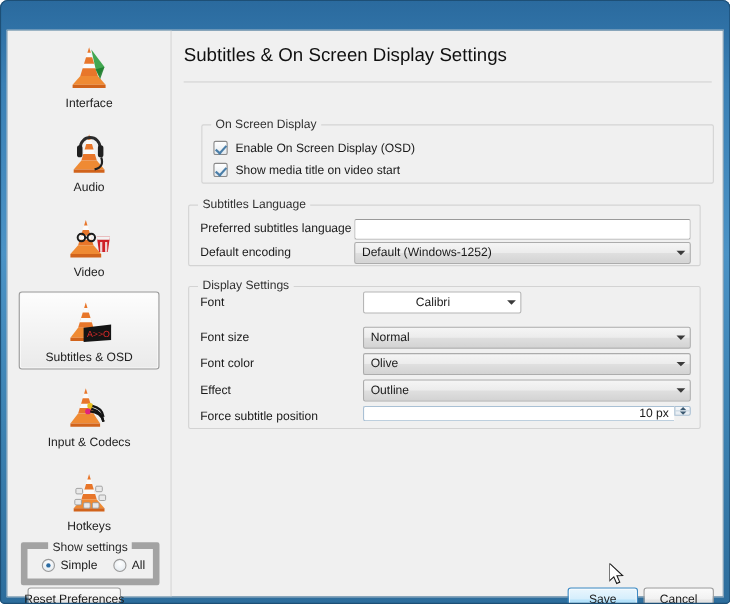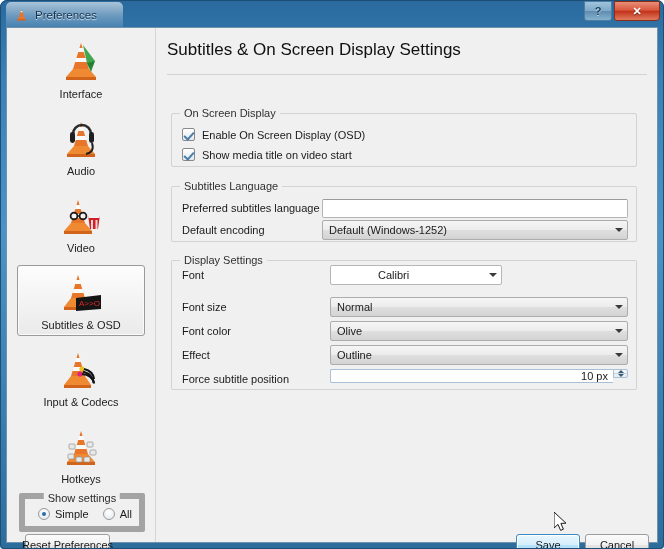--- a/index.html
+++ b/index.html
@@ -221,21 +221,21 @@
   .group-legend {
     position: absolute;
     top: -7px; left: 8px;
     background: #f0f0f0;
     padding: 0 4px;
     font-size: 11px;
     color: #303030;
     white-space: nowrap;
   }
 
-  #grp-osd   { left: 14px; top: 85px;  width: 466px; height: 54px; }
+  #grp-osd   { left: 26px; top: 85px;  width: 466px; height: 54px; }
   #grp-lang  { left: 14px; top: 158px; width: 466px; height: 56px; }
   #grp-disp  { left: 14px; top: 232px; width: 466px; height: 130px; }
 
   
   .check-row {
     position: absolute;
     display: flex;
     align-items: center;
     gap: 7px;
     left: 10px;
@@ -393,36 +393,20 @@
     left: 554px; top: 512px;
     width: 14px; height: 21px;
     pointer-events: none;
   }
 </style>
 </head>
 <body>
 
 <div id="window">
 
-  <div id="titlebar">
-    <div id="title-tab">
-      <svg id="title-icon" viewBox="0 0 16 16">
-        <polygon points="8,1.5 5.2,9 10.8,9" fill="#e8762a"></polygon>
-        <polygon points="7.3,3.3 8.7,3.3 9.1,4.6 6.9,4.6" fill="#f7f7f7"></polygon>
-        <polygon points="4.2,11.8 11.8,11.8 10.8,9 5.2,9" fill="#e8762a"></polygon>
-        <rect x="3.2" y="11.8" width="9.6" height="1.6" fill="#d8641c"></rect>
-      </svg>
-      <span id="title-text">Preferences</span>
-    </div>
-
-    <div class="caption-btns">
-      <div id="help-btn" class="cap-btn">?</div>
-      <div id="close-btn" class="cap-btn">✕</div>
-    </div>
-  </div>
 
   <div id="client">
 
     <div id="sidebar">
 
       <div id="nav-list">
 
         <div class="nav-item">
           <svg class="nav-icon" width="48" height="48" viewBox="0 0 48 48">
             <polygon points="24,4 16,30 32,30" fill="#e8762a"></polygon>
@@ -568,21 +552,21 @@
             <span class="caret"></span>
           </span>
         </div>
       </div>
 
       <div id="grp-disp" class="groupbox">
         <div class="group-legend">Display Settings</div>
 
         <div class="field-row" style="top:4px;">
           <span class="field-label" style="width:148px;">Font</span>
-          <span class="combo white" style="width:172px;padding-left:47px;">
+          <span class="combo white" style="width:144px;padding-left:47px;">
             <span class="combo-text">Calibri</span>
             <span class="caret"></span>
           </span>
         </div>
 
         <div class="field-row" style="top:36px;">
           <span class="field-label" style="width:148px;">Font size</span>
           <span class="combo" style="width:307px;">
             <span class="combo-text">Normal</span>
             <span class="caret"></span>

